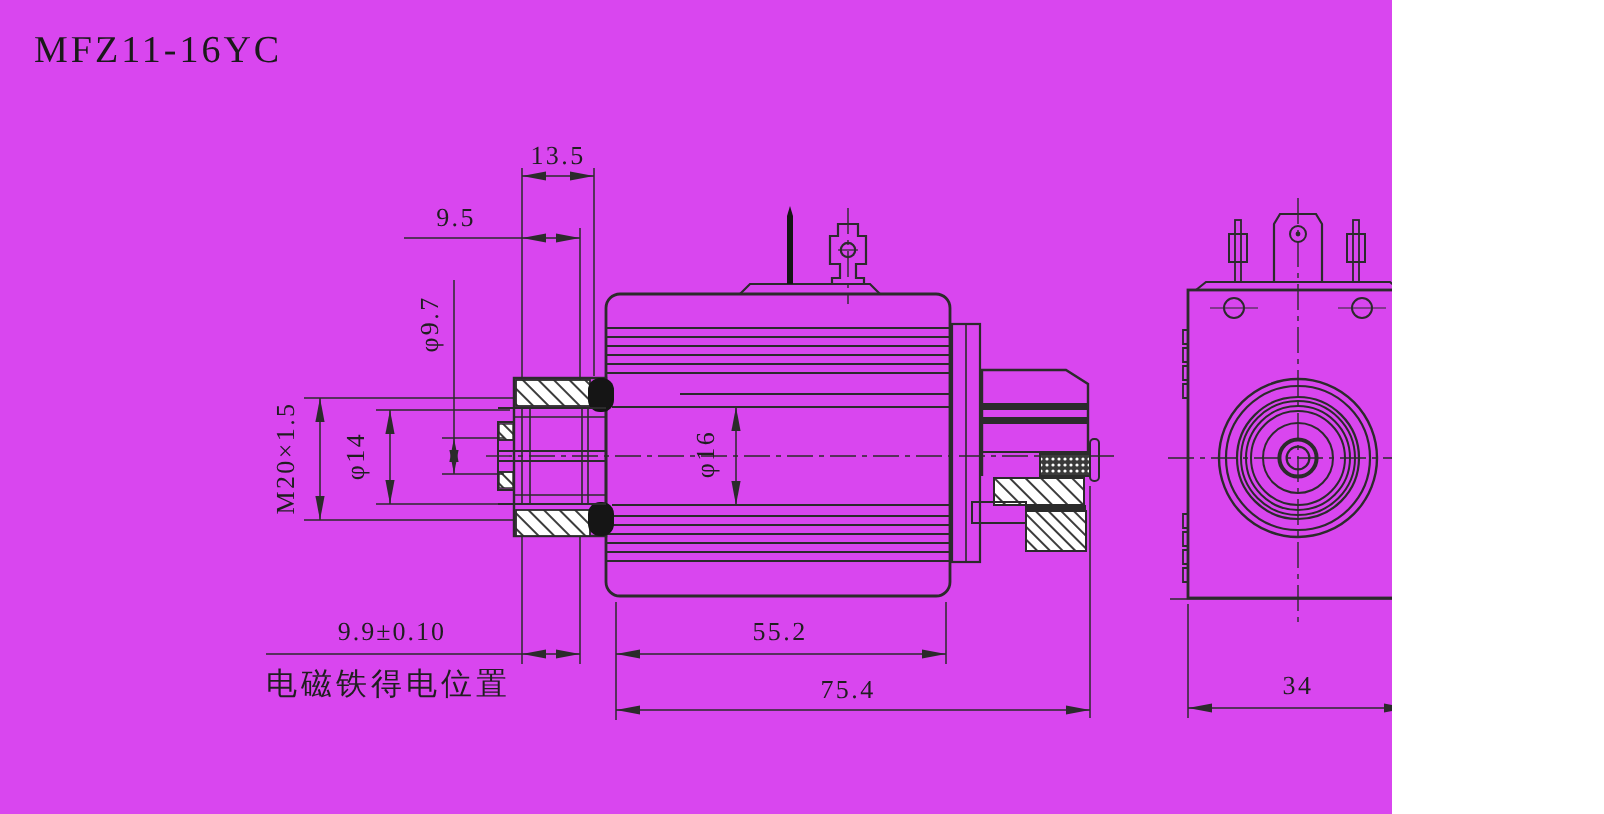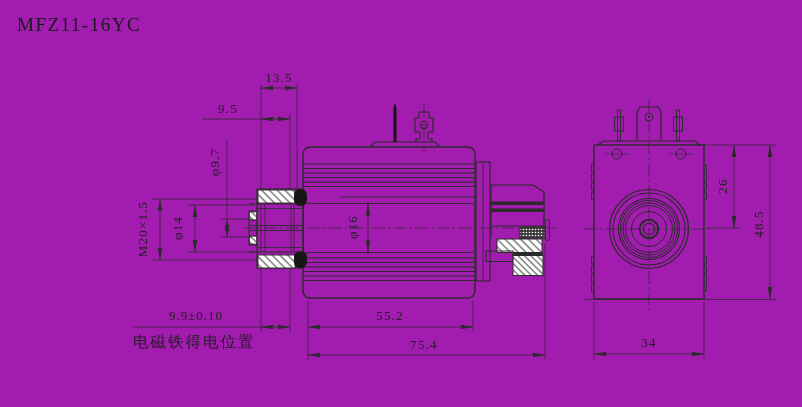--- a/index.html
+++ b/index.html
@@ -1,16 +1,16 @@
 <!DOCTYPE html>
 <html><head>
 <meta charset="utf-8">
 <style>
   html,body{margin:0;padding:0;background:#ffffff;}
-  .canvas{position:relative;width:802px;height:407px;background:#a21caf;overflow:hidden;
+  .canvas{position:relative;width:696px;height:407px;background:#d946ef;overflow:hidden;
           font-family:"Liberation Serif", serif;}
   svg{display:block;}
   .title-text{font-family:"Liberation Serif", serif;font-size:19px;letter-spacing:1.5px;fill:#1a1a1a;}
   .dim-text{font-family:"Liberation Serif", serif;font-size:13px;letter-spacing:1.2px;fill:#1f1f1f;}
   .dim-text-sm{font-family:"Liberation Serif", serif;font-size:13px;letter-spacing:1px;fill:#1f1f1f;}
   .cn-text{font-family:"Liberation Serif", serif;font-size:15.5px;letter-spacing:2px;fill:#1f1f1f;}
   .ol{stroke:#2b2b2b;fill:none;}
   .dimline{stroke:#2b2b2b;stroke-width:0.75;fill:none;}
   .cline{stroke:#2b2b2b;stroke-width:0.7;fill:none;stroke-dasharray:13 3 2.5 3;}
 </style>

